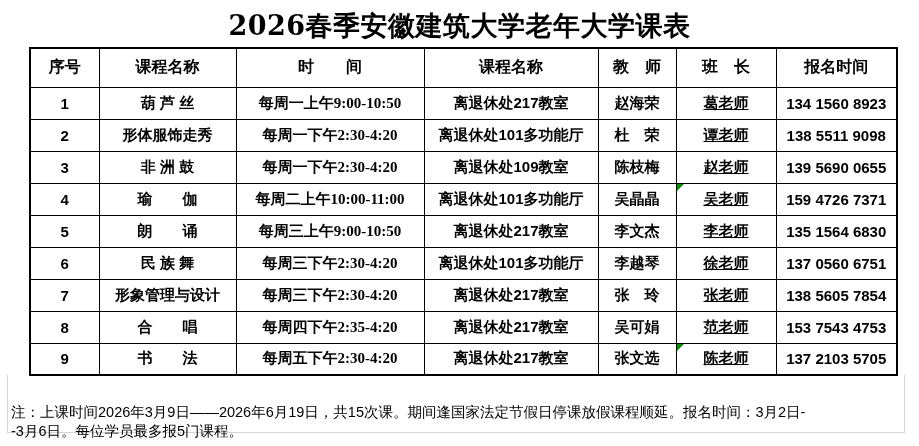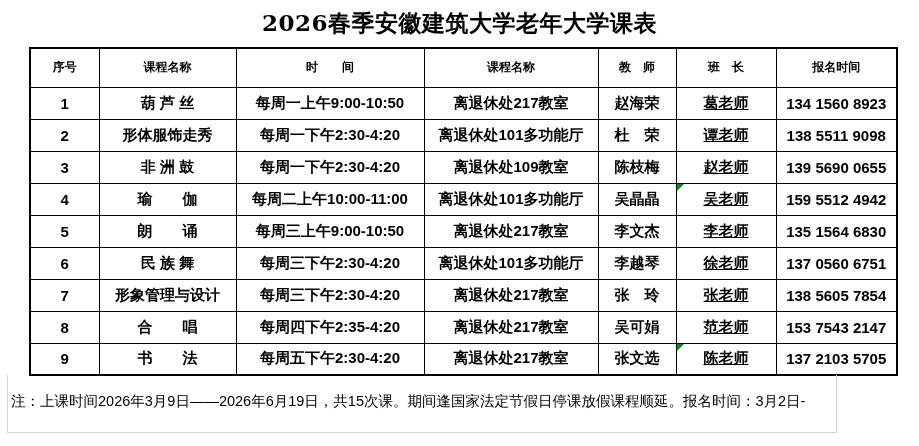--- a/index.html
+++ b/index.html
@@ -17,21 +17,21 @@
   }
 
   
   .title {
     position: absolute;
     top: 8px;
     left: 0;
     width: 919px;
     text-align: center;
     font-family: "DejaVu Serif", "Liberation Serif", serif;
-    font-size: 23px;
+    font-size: 27px;
     font-weight: bold;
     letter-spacing: 0.5px;
     white-space: nowrap;
   }
 
   
   table.schedule {
     position: absolute;
     left: 29px;
     top: 47px;
@@ -46,26 +46,27 @@
     font-size: 15px;
     font-weight: bold;
     text-align: center;
     vertical-align: middle;
     padding: 0;
     overflow: hidden;
     white-space: nowrap;
   }
   table.schedule thead tr { height: 39px; }
   table.schedule tbody tr { height: 32px; }
-  table.schedule th { font-size: 12px; }
+  table.schedule th { font-size: 16px; }
 
   td.col-time {
     text-align: left;
     padding-left: 2px;
     letter-spacing: 0px;
+    font-family: Liberation Serif, serif;
   }
   td.col-phone {
     text-align: left;
     padding-left: 6px;
   }
   td.col-monitor { position: relative; text-decoration: underline; }
 
   
   .corner-flag {
     position: absolute;
@@ -75,27 +76,27 @@
     height: 0;
     border-top: 7px solid #0e8a0e;
     border-right: 7px solid transparent;
   }
 
   
   .note {
     position: absolute;
     left: 7px;
     top: 375px;
-    width: 830px;
+    width: 898px;
     height: 58px;
     box-sizing: border-box;
     border-left: 1px solid #d4d4d4;
     border-right: 1px solid #d4d4d4;
     border-bottom: 1px solid #d4d4d4;
-    padding: 17px 2px 0 3px;
+    padding: 28px 2px 0 3px;
     font-size: 14.5px;
     line-height: 19px;
     font-weight: normal;
     white-space: nowrap;
   }
 </style>
 </head>
 <body>
 
 <div class="title">2026春季安徽建筑大学老年大学课表</div>
@@ -151,21 +152,21 @@
     </tr>
     <tr>
       <td>4</td>
       <td>瑜　　伽</td>
       <td class="col-time">每周二上午10:00-11:00</td>
       <td>离退休处101多功能厅</td>
       <td>吴晶晶</td>
       <td class="col-monitor">
         <span class="corner-flag"></span><span>吴老师</span>
       </td>
-      <td class="col-phone">159 5512 4942</td>
+      <td class="col-phone">159 4726 7371</td>
     </tr>
     <tr>
       <td>5</td>
       <td>朗　　诵</td>
       <td class="col-time">每周三上午9:00-10:50</td>
       <td>离退休处217教室</td>
       <td>李文杰</td>
       <td class="col-monitor">李老师</td>
       <td class="col-phone">135 1564 6830</td>
     </tr>
@@ -187,31 +188,32 @@
       <td class="col-monitor">张老师</td>
       <td class="col-phone">138 5605 7854</td>
     </tr>
     <tr>
       <td>8</td>
       <td>合　　唱</td>
       <td class="col-time">每周四下午2:35-4:20</td>
       <td>离退休处217教室</td>
       <td>吴可娟</td>
       <td class="col-monitor">范老师</td>
-      <td class="col-phone">153 7543 2147</td>
+      <td class="col-phone">153 7543 4753</td>
     </tr>
     <tr>
       <td>9</td>
       <td>书　　法</td>
       <td class="col-time">每周五下午2:30-4:20</td>
       <td>离退休处217教室</td>
       <td>张文选</td>
       <td class="col-monitor">
         <span class="corner-flag"></span><span>陈老师</span>
       </td>
       <td class="col-phone">137 2103 5705</td>
     </tr>
   </tbody>
 </table>
 
 <div class="note">
   <div>注：上课时间2026年3月9日——2026年6月19日，共15次课。期间逢国家法定节假日停课放假课程顺延。报名时间：3月2日-</div>
+  <div>-3月6日。每位学员最多报5门课程。</div>
 </div>
 
 </body></html>

